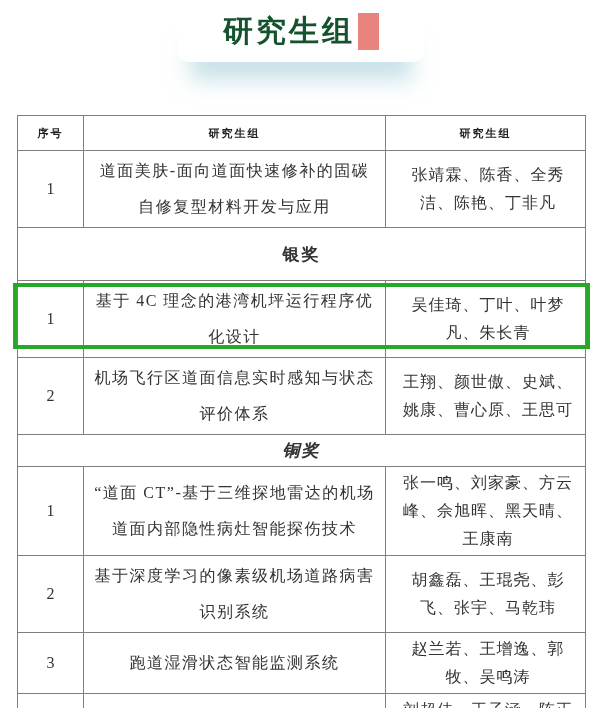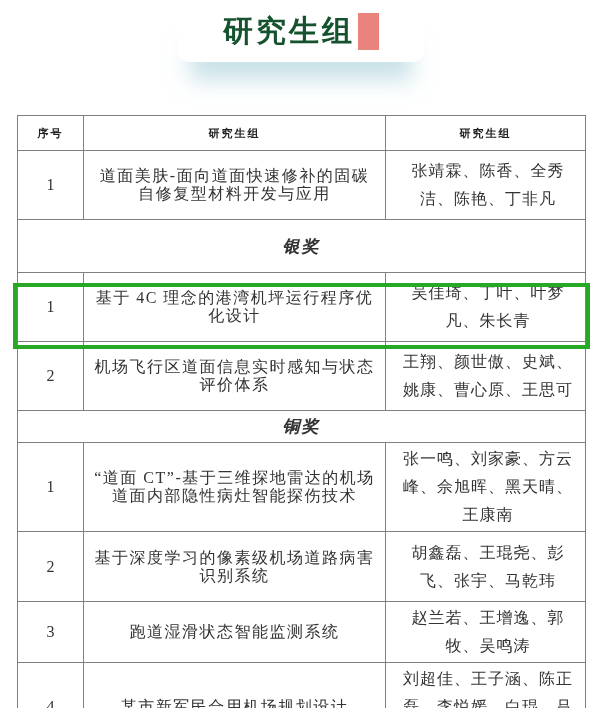--- a/index.html
+++ b/index.html
@@ -53,27 +53,27 @@
 
   tr.head-row{ height:35px; }
   tr.head-row th{
     font-family:"Liberation Sans","DejaVu Sans",sans-serif;
     font-weight:bold; font-size:11px; letter-spacing:2px; color:#222;
   }
 
   tr.section-row td{
     font-size:17px; letter-spacing:2px; font-weight:600; color:#333;
   }
-  .h38{ height:38px; } .h36{ height:53px;font-style:italic; } .h32{ height:32px;font-style:italic; }
+  .h38{ height:38px; } .h36{ height:53px; } .h32{ height:32px;font-style:italic; }
   .h62{ height:62px; } .h68{ height:68px; } .h60{ height:60px; }
   .h70{ height:70px; } .h56{ height:56px; } .h52{ height:52px; }
 
   td.no-cell{ font-size:16px; }
   td.title-cell{
-    padding:16px 10px; letter-spacing:1.5px; line-height:18px;
+    padding:2px 10px; letter-spacing:1.5px; line-height:36px;
     text-align:center;
   }
   td.members-cell{
     padding:2px 4px 2px 9px; letter-spacing:1px; line-height:28px;
     text-align:left;
     margin-top:12px;
   }
 
   
   .highlight-box{

